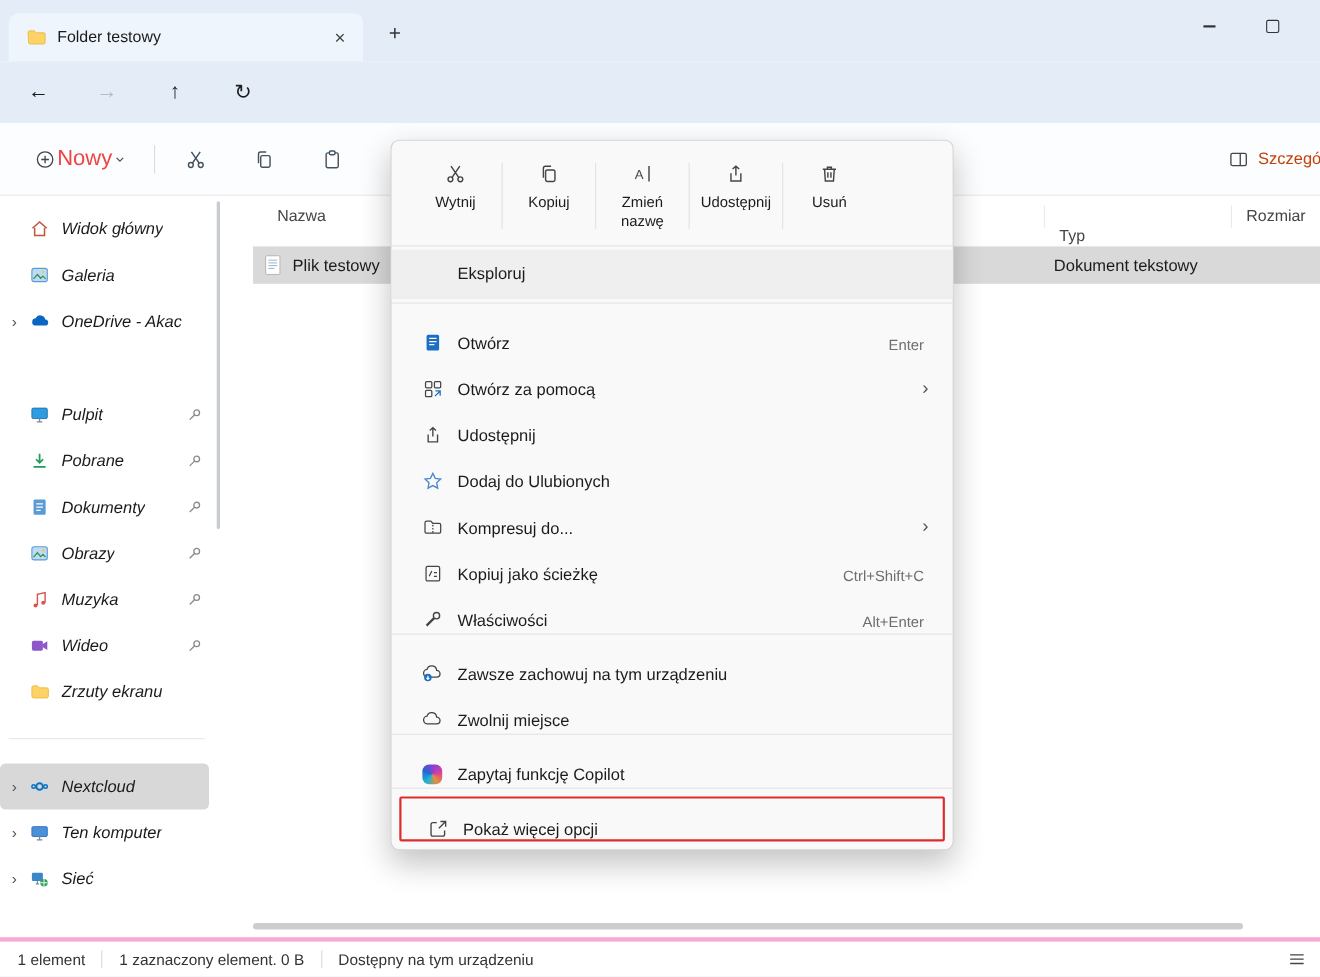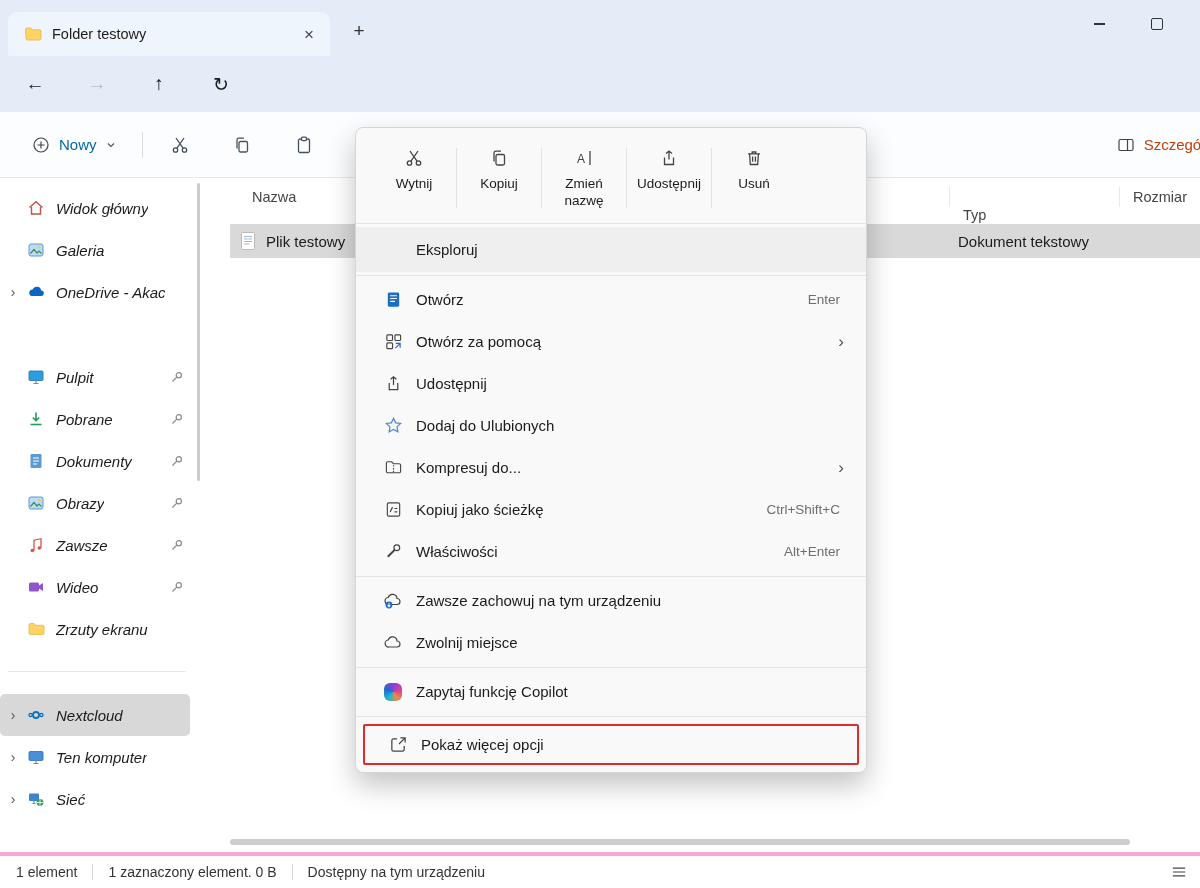--- a/index.html
+++ b/index.html
@@ -29,22 +29,22 @@
     border-radius:5px;display:flex;align-items:center;gap:9px;padding:0 12px;box-sizing:border-box;}
   .crumb{font-size:15px;padding:2px 4px;border-radius:4px;cursor:pointer;}
   .crumb-sep{color:#555;font-size:15px;}
   .searchbox{position:absolute;left:932px;top:66px;width:252px;height:36px;background:#fff;border:1px solid #e3e6ea;
     border-radius:5px;display:flex;align-items:center;padding:0 10px;box-sizing:border-box;gap:6px;}
   .searchbox input{flex:1;border:none;outline:none;font-family:inherit;font-size:15px;color:#6e6e6e;background:transparent;min-width:0;}
 
   
   .toolbar{position:absolute;left:0;top:112px;right:0;height:66px;background:#fcfdfe;border-bottom:1px solid #e4e7eb;
     display:flex;align-items:center;padding:0 20px;box-sizing:border-box;}
-  .new-btn{display:flex;align-items:center;gap:9px;border:none;background:transparent;border-radius:5px;padding:9px 12px;
-    font-family:inherit;font-size:15px;color:#0369a1;cursor:pointer;}
+  .new-btn{display:flex;align-items:center;gap:2px;border:none;background:transparent;border-radius:5px;padding:9px 12px;
+    font-family:inherit;font-size:20px;color:#ef4444;cursor:pointer;}
   .tb-sep{width:1px;height:26px;background:#d9dde2;margin:0 14px;}
   .tb-icon{width:46px;height:42px;border:none;background:transparent;border-radius:5px;display:flex;align-items:center;justify-content:center;cursor:pointer;margin-right:16px;}
   .details-btn{margin-left:auto;display:flex;align-items:center;gap:9px;border:none;background:transparent;border-radius:5px;
     padding:9px 12px;font-family:inherit;font-size:15px;color:#c2410c;cursor:pointer;}
 
   
   .sidebar{position:absolute;left:0;top:178px;width:200px;bottom:36px;background:#fff;overflow:hidden;}
   .side-scrollbar{position:absolute;left:197px;top:5px;width:3px;height:298px;background:#c8ccd2;border-radius:2px;}
   .side-item{height:42px;display:flex;align-items:center;margin:0 10px 0 0;border-radius:5px;cursor:pointer;position:relative;}
   .side-item.selected{background:#d8d8d8;}
@@ -79,21 +79,21 @@
 
   
   .context-menu{position:absolute;left:355px;top:127px;width:512px;background:#f9f9f9;border:1px solid #d5d5d5;
     border-radius:8px;box-shadow:0 12px 28px rgba(0,0,0,.24);z-index:50;padding:6px 0;box-sizing:border-box;}
   .cm-iconrow{display:flex;align-items:stretch;padding:6px 16px 4px;}
   .cm-ibtn{width:84px;border:none;background:transparent;border-radius:5px;display:flex;flex-direction:column;align-items:center;
     gap:8px;padding:8px 2px 6px;font-family:inherit;font-size:13.5px;line-height:1.25;color:#1b1b1b;cursor:pointer;text-align:center;}
   .cm-isep{width:1px;background:#e2e2e2;margin:8px 0;}
   .cm-div{height:1px;background:#e3e3e3;margin:3px 0;}
   .cm-explore{height:45px;background:#efefef;display:flex;align-items:center;padding-left:60px;font-size:15px;cursor:pointer;}
-  .cm-item{height:42px;display:flex;align-items:center;cursor:pointer;position:relative;border-radius:4px;margin:0 4px;}
+  .cm-item{height:42px;display:flex;align-items:flex-end;cursor:pointer;position:relative;border-radius:4px;margin:0 4px;}
   .cm-item .ic{width:22px;margin-left:22px;margin-right:12px;display:flex;justify-content:center;flex:none;}
   .cm-label{font-size:15px;white-space:nowrap;}
   .cm-short{margin-left:auto;margin-right:22px;color:#6d6d6d;font-size:13.5px;}
   .cm-sub{margin-left:auto;margin-right:18px;color:#555;font-size:17px;}
   .cm-more-wrap{border:2px solid #dd2c2c;margin:7px 7px 1px;border-radius:2px;}
   .cm-more-wrap .cm-item{height:37px;margin:0;}
   .copilot-ic{width:18px;height:18px;border-radius:6px;
     background:conic-gradient(from 220deg at 50% 50%,#19b5d4,#2467ce,#8b3fd6,#d6419b,#e98f3a,#19b5d4);}
   svg{display:block;}
 </style>
@@ -309,21 +309,21 @@
 
     <div class="side-item">
       <span class="side-chev hidden">›</span>
       <span class="side-ic">
         <svg width="18" height="18" viewBox="0 0 18 18">
             <path d="M7 14.5V4.2l7-1.5V12" stroke="#d6544e" fill="none" stroke-width="1.3"></path>
             <circle cx="5.3" cy="14.5" r="1.8" fill="#d6544e"></circle>
             <circle cx="12.3" cy="12" r="1.8" fill="#d6544e"></circle>
           </svg>
       </span>
-      <span class="side-label">Zawsze</span>
+      <span class="side-label">Muzyka</span>
       <span class="side-pin">
         <svg width="14" height="14" viewBox="0 0 14 14" fill="none" stroke="#8a8a8a" stroke-width="1.2">
             <circle cx="8.8" cy="5.2" r="2.6"></circle>
             <path d="M6.8 7.2L2.5 11.5"></path>
           </svg>
       </span>
     </div>
 
     <div class="side-item">
       <span class="side-chev hidden">›</span>

